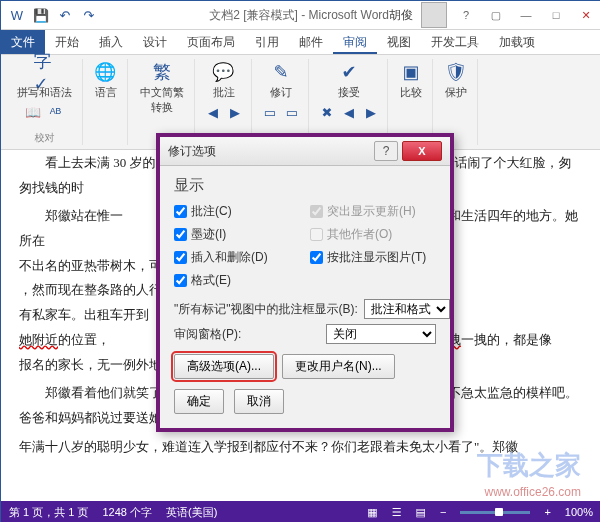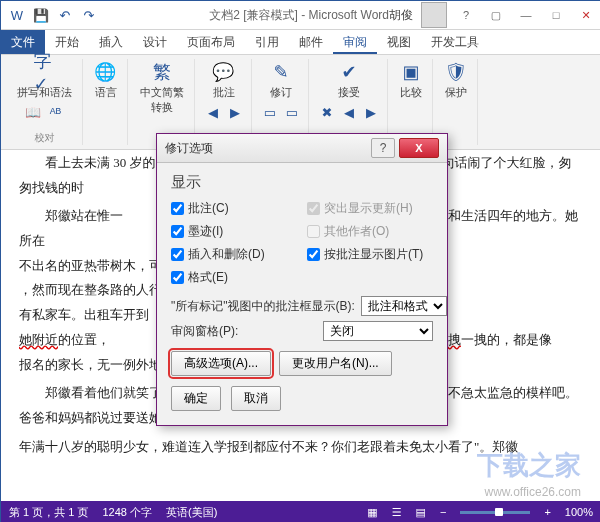--- a/index.html
+++ b/index.html
@@ -21,27 +21,27 @@
 .rbtn{display:flex;flex-direction:column;align-items:center;gap:2px;padding:2px 4px;font-size:11px;color:#444}
 .ricon{width:22px;height:22px;display:flex;align-items:center;justify-content:center;font-size:18px;color:#2a579a}
 .rlabel{font-size:11px}
 .glabel{font-size:10px;color:#888;margin-top:auto}
 .small-row{display:flex;gap:2px}
 .small-btn{width:20px;height:20px;display:flex;align-items:center;justify-content:center;font-size:13px;color:#2a579a}
 .doc{position:absolute;top:142px;left:0;right:0;bottom:22px;overflow:hidden;padding:8px 18px;font-size:13px;line-height:1.9;color:#222;font-family:"SimSun",serif}
 .doc p{margin:0 0 4px 0;text-indent:2em}
 .doc .u{text-decoration:underline;text-decoration-style:wavy;text-decoration-color:#d00}
 .watermark{position:absolute;right:20px;bottom:40px;font-size:26px;color:#3a6fd8;opacity:.35;font-weight:bold;font-family:"Microsoft YaHei"}
-.watermark2{position:absolute;right:20px;bottom:24px;font-size:12px;color:#737373;opacity:.5}
+.watermark2{position:absolute;right:20px;bottom:24px;font-size:12px;color:#b91c1c;opacity:.5}
 .statusbar{position:absolute;bottom:0;left:0;right:0;height:22px;background:#4c1d95;color:#fff;display:flex;align-items:center;font-size:11px;padding:0 8px;gap:14px}
 .statusbar .spacer{flex:1}
 .zoom-slider{width:70px;height:3px;background:#5a84ba;position:relative}
 .zoom-slider::after{content:"";position:absolute;left:50%;top:-3px;width:8px;height:8px;background:#fff;border-radius:1px}
 
-.dialog{position:absolute;left:155px;top:132px;width:290px;background:#f1f1f1;border:1px solid #701a75;box-shadow:3px 3px 10px rgba(0,0,0,.3)}
+.dialog{position:absolute;left:155px;top:132px;width:290px;background:#f1f1f1;border:4px solid #701a75;box-shadow:3px 3px 10px rgba(0,0,0,.3)}
 .dlg-title{height:28px;background:linear-gradient(#f7f7f7,#e4e4e4);display:flex;align-items:center;padding:0 8px;border-bottom:1px solid #c0c0c0}
 .dlg-title-text{flex:1;font-size:12px;color:#333}
 .dlg-x{width:38px;height:18px;background:linear-gradient(#e67,#c23);border:1px solid #a22;border-radius:2px;color:#fff;display:flex;align-items:center;justify-content:center;font-size:11px;font-weight:bold}
 .dlg-q{width:22px;height:18px;border:1px solid #aaa;background:#eee;display:flex;align-items:center;justify-content:center;margin-right:4px;border-radius:2px;color:#555}
 .dlg-body{padding:10px 14px 14px 14px}
 .section-label{font-size:15px;color:#444;margin-bottom:8px}
 .cb-grid{display:grid;grid-template-columns:1fr 1fr;gap:6px 10px;margin-bottom:10px}
 .cb{display:flex;align-items:center;gap:4px;font-size:12px}
 .cb input{margin:0}
 .cb.dis{color:#999}
@@ -80,20 +80,21 @@
     <div class="tab file">文件</div>
     <div class="tab">开始</div>
     <div class="tab">插入</div>
     <div class="tab">设计</div>
     <div class="tab">页面布局</div>
     <div class="tab">引用</div>
     <div class="tab">邮件</div>
     <div class="tab active">审阅</div>
     <div class="tab">视图</div>
     <div class="tab">开发工具</div>
+    <div class="tab">加载项</div>
   </div>
 
   <div class="ribbon">
     <div class="rgroup">
       <div class="rbtn">
           <div class="ricon">字✓</div>
           <div class="rlabel">拼写和语法</div>
         </div>
       <div class="small-row">
           <div class="small-btn">📖</div>

